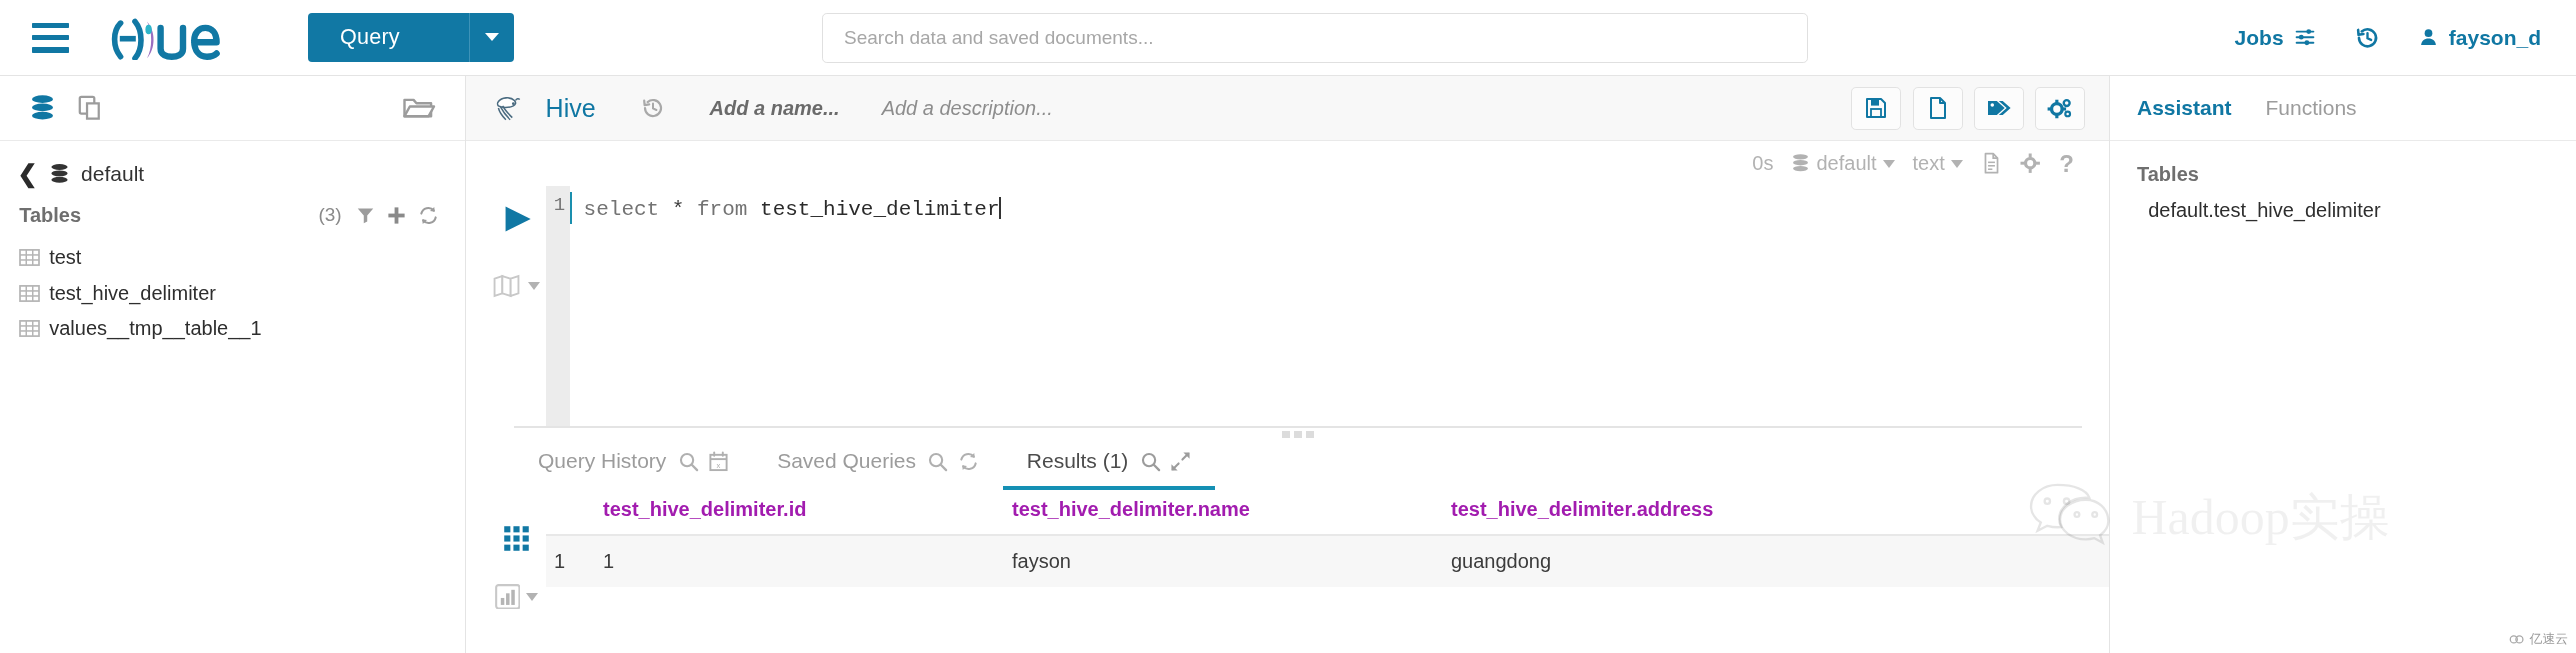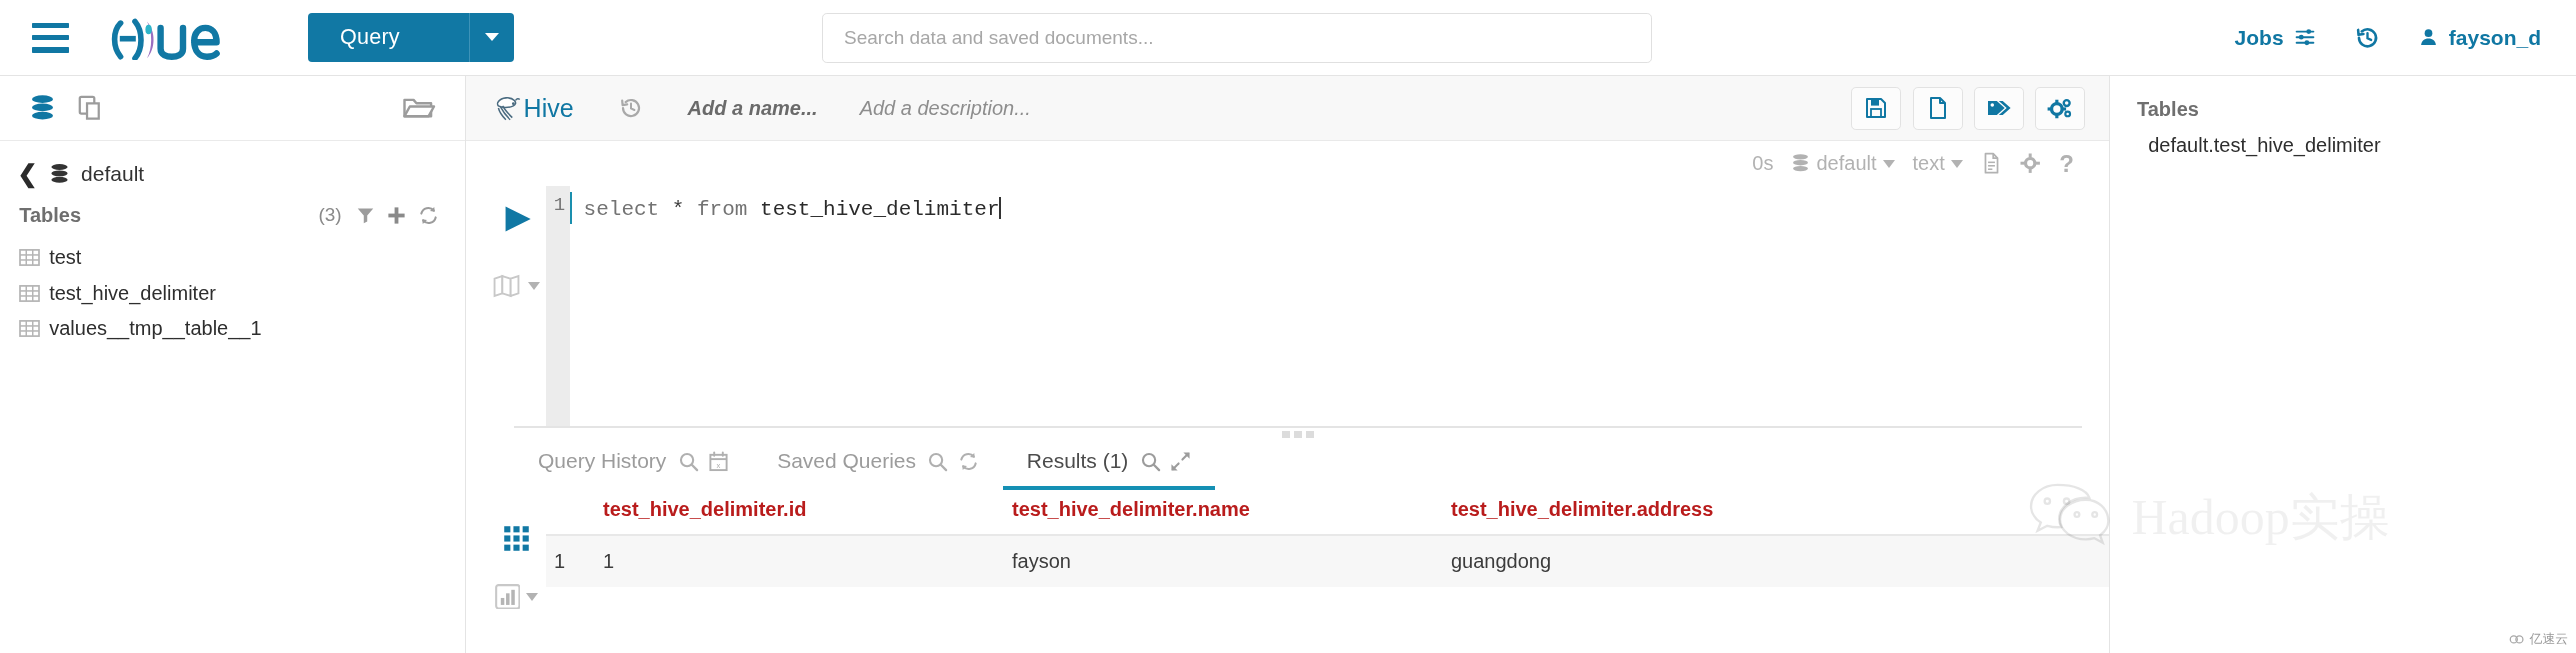--- a/index.html
+++ b/index.html
@@ -28,21 +28,21 @@
 
   .query-btn-group { margin-left: 61px; display: flex; flex: 0 0 auto;
     border-radius: 4px; overflow: hidden; background: #1178a4; gap: 37px; }
   .query-btn { color: #fff; font-size: 21.6px; padding: 11.2px 32px 12.8px 32px;
     cursor: pointer; letter-spacing: 0.2px; }
   .query-caret { width: 45px; border-left: 0.8px solid #3d93b8; display: flex;
     align-items: center; justify-content: center; cursor: pointer; }
   .caret-down { width: 0; height: 0; border-left: 7.2px solid transparent;
     border-right: 7.2px solid transparent; border-top: 8.8px solid #fff; }
 
-  .search-wrap { position: absolute; left: 822px; top: 12.8px; width: 830px; }
+  .search-wrap { position: absolute; left: 822px; top: 12.8px; width: 986px; }
   .search-input {
     width: 100%; height: 50px; border: 1.6px solid #e0e0e0; border-radius: 4.8px;
     padding: 0 21px; font-size: 19px; color: #9b9b9b; background: #fff;
     font-family: "Liberation Sans", sans-serif; outline: none;
   }
   .search-input::placeholder { color: #a7a7a7; }
 
   .topbar-right { margin-left: auto; display: flex; align-items: center; gap: 37px; }
   .tb-item { display: flex; align-items: center; gap: 9.6px; color: #1077a3;
     font-size: 21px; font-weight: bold; cursor: pointer; }
@@ -73,21 +73,21 @@
   .sb-list { display: flex; flex-direction: column; }
   .sb-item { display: flex; align-items: center; gap: 9px; padding: 6.4px 1.6px;
     font-size: 20px; color: #2e2e2e; cursor: pointer; }
 
   
   .center { flex: 1 1 auto; display: flex; flex-direction: column;
     border-right: 1.6px solid #e4e4e4; min-width: 0; position: relative; }
 
   .editor-hd { height: 65px; background: #f8f8f8; border-bottom: 1.6px solid #e9e9e9;
     display: flex; align-items: center; padding: 0 24px 0 25.6px; }
-  .hive-name { display: flex; align-items: center; gap: 0; color: #1077a3;
+  .hive-name { display: flex; align-items: center; gap: 22px; color: #1077a3;
     font-size: 25px; cursor: pointer; }
   .hd-hist { margin-left: 45px; cursor: pointer; display: flex; align-items: center; }
   .hd-name-ph { margin-left: 45px; font-size: 20px; font-style: italic;
     font-weight: bold; color: #6a6a6a; cursor: text; }
   .hd-desc-ph { margin-left: 42px; font-size: 20px; font-style: italic;
     color: #8d8d8d; cursor: text; }
   .hd-tools { margin-left: auto; display: flex; align-items: center; gap: 11.2px; }
   .tool-btn { width: 50px; height: 43px; border: 1.6px solid #e2e2e2; border-radius: 4.8px;
     background: #fcfcfc; display: flex; align-items: center; justify-content: center;
     cursor: pointer; }
@@ -129,21 +129,21 @@
     border-bottom: 4px solid transparent; }
   .res-tab.active { color: #4c4c4c; border-bottom-color: #1590b4; }
   .res-tab .ticons { display: flex; align-items: center; gap: 9.6px; }
 
   .res-table-wrap { flex: 1 1 auto; display: flex; padding-left: 21px; min-height: 0; }
   .res-gutter { width: 59px; flex: 0 0 59px; padding-top: 35px;
     display: flex; flex-direction: column; align-items: center; gap: 32px; }
   .res-chart-btn { display: flex; align-items: center; gap: 6.4px; }
   .res-table { flex: 1 1 auto; min-width: 0; }
   .res-hd-row { display: flex; padding: 8px 0 12.8px 0; border-bottom: 2.4px solid #e8e8e8; }
-  .res-hd-row .cell { font-size: 20px; color: #b91c1c; font-weight: bold; }
+  .res-hd-row .cell { font-size: 20px; color: #a21caf; font-weight: bold; }
   .res-body-row { display: flex; background: #f7f7f7; padding: 14.4px 0; }
   .res-body-row .cell { font-size: 20px; color: #3c3c3c; }
   .cell.c-num { width: 57px; flex: 0 0 57px; padding-left: 8px; }
   .cell.c-1 { width: 409px; flex: 0 0 409px; }
   .cell.c-2 { width: 439px; flex: 0 0 439px; }
   .cell.c-3 { flex: 1 1 auto; }
 
   
   .rightpanel { width: 466px; flex: 0 0 466px; background: #fff; display: flex;
     flex-direction: column; }
@@ -553,20 +553,24 @@
           <span class="cell c-1">1</span>
           <span class="cell c-2">fayson</span>
           <span class="cell c-3">guangdong</span>
         </div>
       </div>
     </div>
 
   </div>
 
   <div class="rightpanel">
+    <div class="rp-tabs">
+      <span class="rp-tab active">Assistant</span>
+      <span class="rp-tab">Functions</span>
+    </div>
     <div class="rp-body">
       <div class="rp-hd">Tables</div>
       <div class="rp-item">default.test_hive_delimiter</div>
     </div>
   </div>
 
 </div>
 
 <div class="watermark">
   <svg width="89" height="77" viewBox="0 0 60 52">

